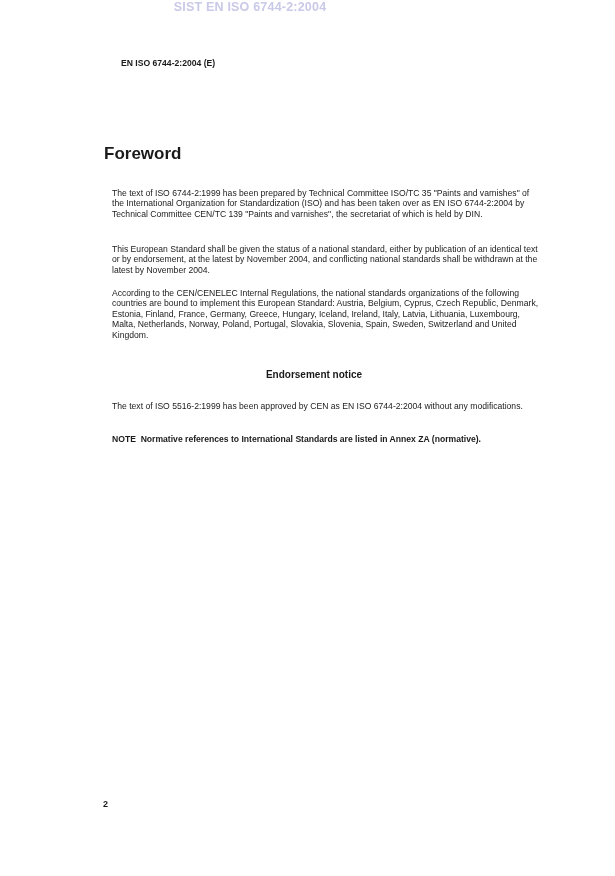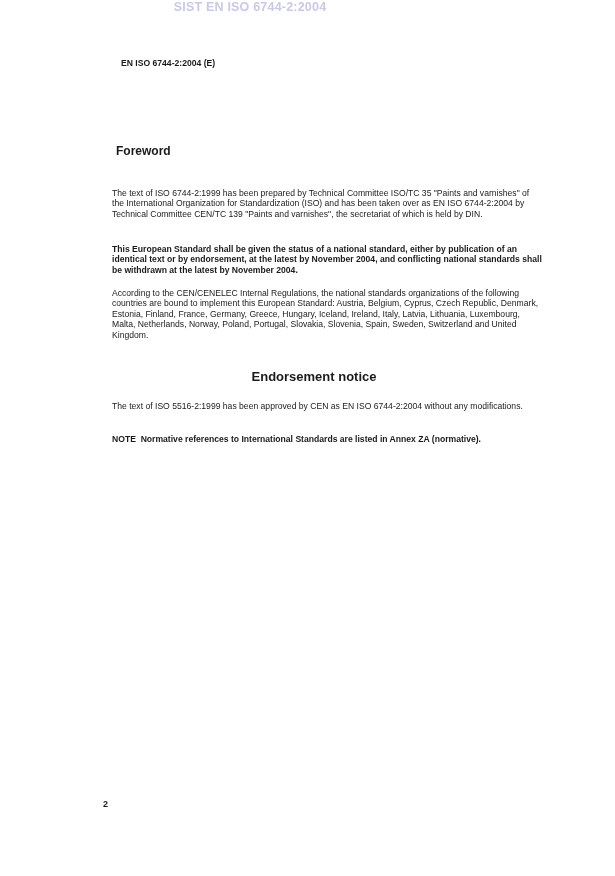--- a/index.html
+++ b/index.html
@@ -1,37 +1,37 @@
 <!DOCTYPE html>
 <html><head>
 <meta charset="utf-8">
 <style>
   html, body { margin: 0; padding: 0; background: #ffffff; }
   body { width: 615px; height: 876px; position: relative; overflow: hidden;
          font-family: "Liberation Sans", sans-serif; color: #1a1a1a; }
   .watermark { position: absolute; top: 0; left: 0; width: 500px; text-align: center;
                font-weight: bold; font-size: 12.5px; color: #c9c9e8; letter-spacing: 0.2px; }
   .running-head { position: absolute; top: 58px; left: 104px; font-size: 8.6px; font-weight: bold; padding-left: 17px; }
-  .section-title { position: absolute; top: 144px; left: 116px; font-size: 12px; font-weight: bold; }
+  .section-title { position: absolute; top: 144px; left: 104px; font-size: 17px; font-weight: bold; }
   .para { position: absolute; left: 104px; width: 430px; font-size: 8.6px; line-height: 10.4px; margin: 8px; }
   .endorse-title { position: absolute; top: 369px; left: 104px; width: 420px; text-align: center;
-                   font-size: 13px; font-weight: bold; }
+                   font-size: 10px; font-weight: bold; }
   .page-num { position: absolute; top: 799px; left: 103px; font-size: 9px; font-weight: bold; }
 </style>
 </head>
 <body>
 
 <div class="watermark">SIST EN ISO 6744-2:2004</div>
 
 <div class="running-head">EN ISO 6744-2:2004 (E)</div>
 
 <div class="section-title">Foreword</div>
 
 <p class="para" style="top:180px;">The text of ISO 6744-2:1999 has been prepared by Technical Committee ISO/TC 35 "Paints and varnishes" of the International Organization for Standardization (ISO) and has been taken over as EN ISO 6744-2:2004 by Technical Committee CEN/TC 139 "Paints and varnishes", the secretariat of which is held by DIN.</p>
-<p class="para" style="top:236px;font-weight:bold;">This European Standard shall be given the status of a national standard, either by publication of an identical text or by endorsement, at the latest by November 2004, and conflicting national standards shall be withdrawn at the latest by November 2004.</p>
+<p class="para" style="top:236px;">This European Standard shall be given the status of a national standard, either by publication of an identical text or by endorsement, at the latest by November 2004, and conflicting national standards shall be withdrawn at the latest by November 2004.</p>
 <p class="para" style="top:280px;">According to the CEN/CENELEC Internal Regulations, the national standards organizations of the following countries are bound to implement this European Standard: Austria, Belgium, Cyprus, Czech Republic, Denmark, Estonia, Finland, France, Germany, Greece, Hungary, Iceland, Ireland, Italy, Latvia, Lithuania, Luxembourg, Malta, Netherlands, Norway, Poland, Portugal, Slovakia, Slovenia, Spain, Sweden, Switzerland and United Kingdom.</p>
 
 <div class="endorse-title">Endorsement notice</div>
 
 <p class="para" style="top:393px;">The text of ISO 5516-2:1999 has been approved by CEN as EN ISO 6744-2:2004 without any modifications.</p>
 <p class="para" style="top:426px; white-space: pre; font-weight: bold;">NOTE  Normative references to International Standards are listed in Annex ZA (normative).</p>
 
 <div class="page-num">2</div>
 
 </body></html>

